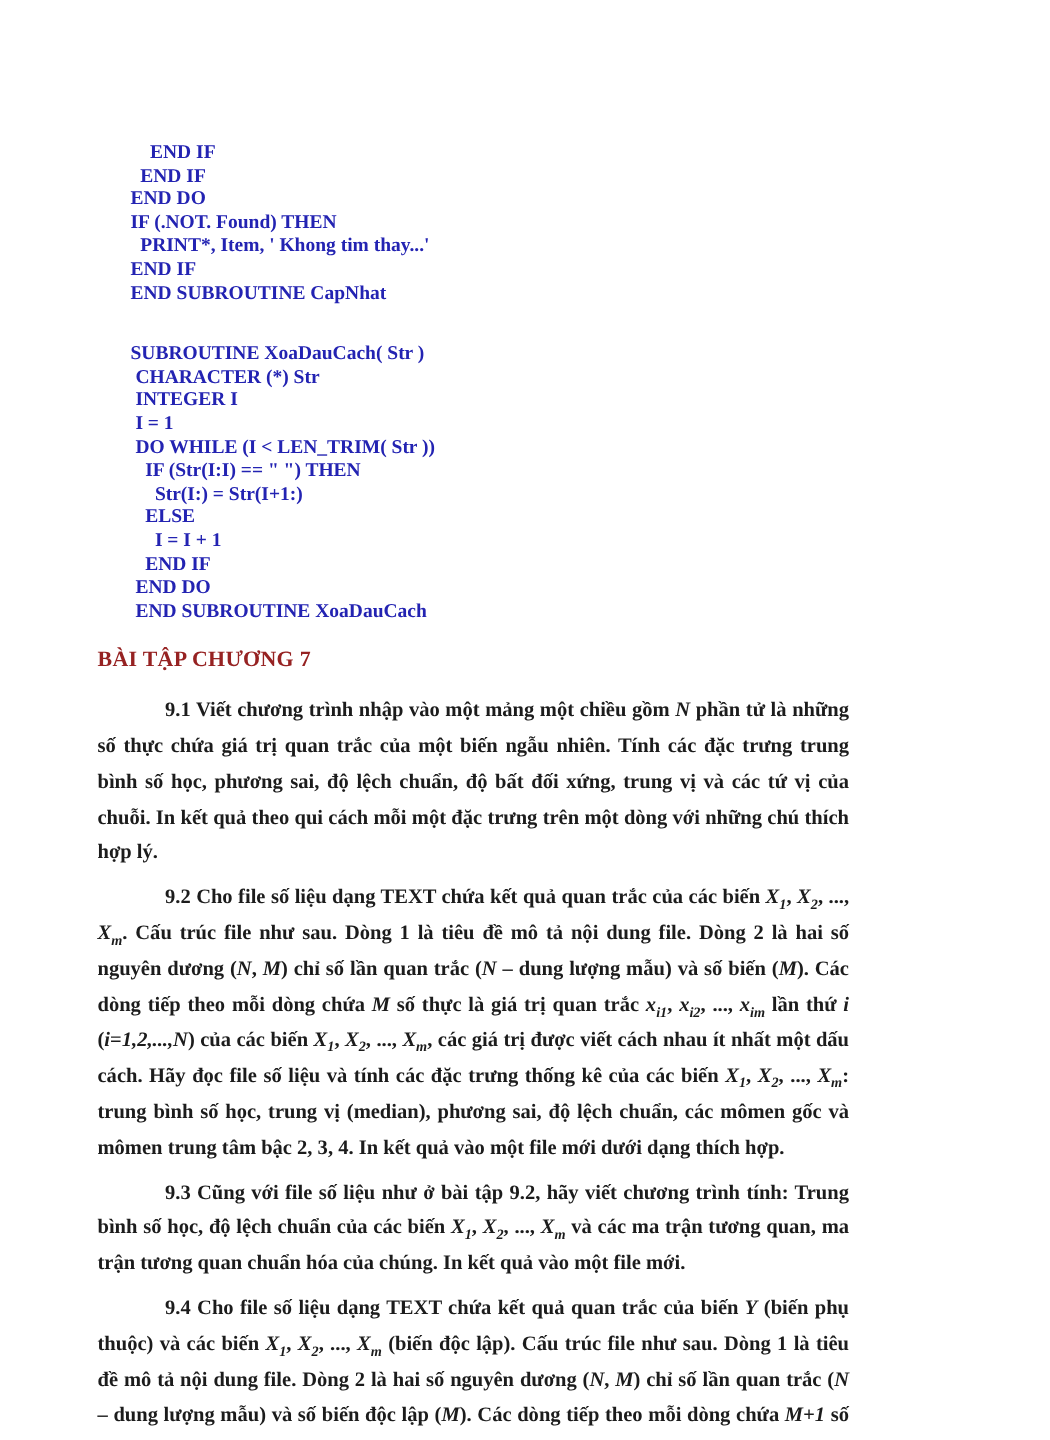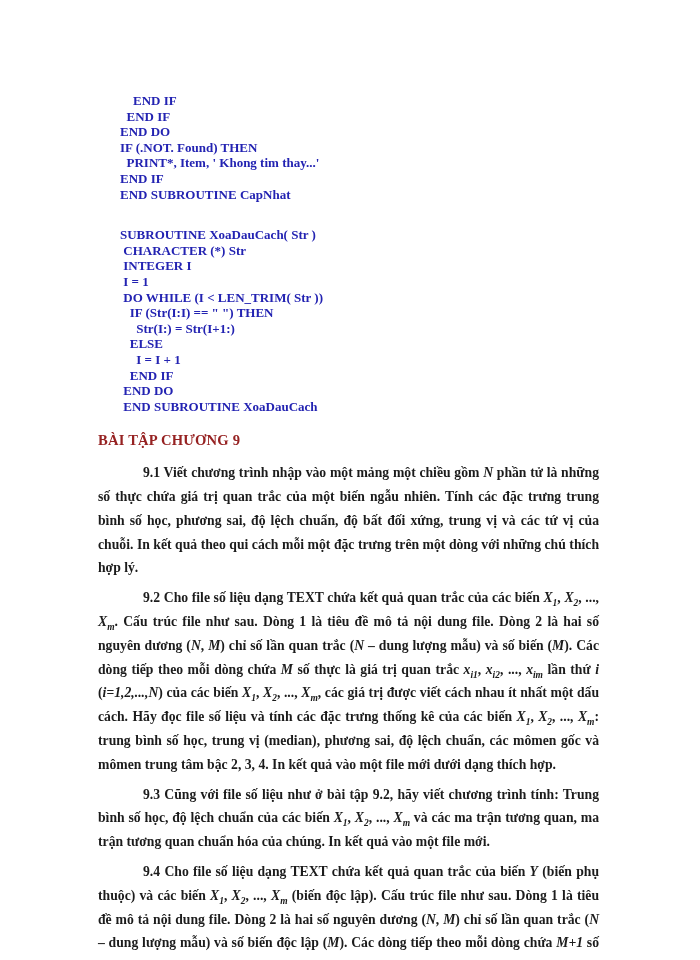--- a/index.html
+++ b/index.html
@@ -6,21 +6,20 @@
   .page {
     position: relative;
     width: 624px;
     height: 960px;
     background: #ffffff;
     box-sizing: border-box;
     padding: 93px 58px 0 65px;
     font-family: "Liberation Serif", serif;
     color: #1c1c1c;
     overflow: hidden;
-    margin-left: 33px;
   }
   .code {
     font-family: "Liberation Serif", serif;
     font-weight: bold;
     color: #2323b2;
     font-size: 13px;
     line-height: 15.6px;
     margin: 0 0 0 22px;
     white-space: pre;
   }
@@ -62,21 +61,21 @@
  I = 1
  DO WHILE (I &lt; LEN_TRIM( Str ))
    IF (Str(I:I) == " ") THEN
      Str(I:) = Str(I+1:)
    ELSE
      I = I + 1
    END IF
  END DO
  END SUBROUTINE XoaDauCach</pre>
 
-  <div class="heading">BÀI TẬP CHƯƠNG 9</div>
+  <div class="heading">BÀI TẬP CHƯƠNG 7</div>
 
   <p class="para">9.1 Viết chương trình nhập vào một mảng một chiều gồm <i>N</i> phần tử là những số thực chứa giá trị quan trắc của một biến ngẫu nhiên. Tính các đặc trưng trung bình số học, phương sai, độ lệch chuẩn, độ bất đối xứng, trung vị và các tứ vị của chuỗi. In kết quả theo qui cách mỗi một đặc trưng trên một dòng với những chú thích hợp lý.</p>
 
   <p class="para">9.2 Cho file số liệu dạng TEXT chứa kết quả quan trắc của các biến <i>X</i><sub>1</sub>, <i>X</i><sub>2</sub>, ..., <i>X</i><sub>m</sub>. Cấu trúc file như sau. Dòng 1 là tiêu đề mô tả nội dung file. Dòng 2 là hai số nguyên dương (<i>N</i>, <i>M</i>) chỉ số lần quan trắc (<i>N</i> – dung lượng mẫu) và số biến (<i>M</i>). Các dòng tiếp theo mỗi dòng chứa <i>M</i> số thực là giá trị quan trắc <i>x</i><sub>i1</sub>, <i>x</i><sub>i2</sub>, ..., <i>x</i><sub>im</sub> lần thứ <i>i</i> (<i>i</i>=<i>1,2,...,N</i>) của các biến <i>X</i><sub>1</sub>, <i>X</i><sub>2</sub>, ..., <i>X</i><sub>m</sub>, các giá trị được viết cách nhau ít nhất một dấu cách. Hãy đọc file số liệu và tính các đặc trưng thống kê của các biến <i>X</i><sub>1</sub>, <i>X</i><sub>2</sub>, ..., <i>X</i><sub>m</sub>: trung bình số học, trung vị (median), phương sai, độ lệch chuẩn, các mômen gốc và mômen trung tâm bậc 2, 3, 4. In kết quả vào một file mới dưới dạng thích hợp.</p>
 
   <p class="para">9.3 Cũng với file số liệu như ở bài tập 9.2, hãy viết chương trình tính: Trung bình số học, độ lệch chuẩn của các biến <i>X</i><sub>1</sub>, <i>X</i><sub>2</sub>, ..., <i>X</i><sub>m</sub> và các ma trận tương quan, ma trận tương quan chuẩn hóa của chúng. In kết quả vào một file mới.</p>
 
   <p class="para">9.4 Cho file số liệu dạng TEXT chứa kết quả quan trắc của biến <i>Y</i> (biến phụ thuộc) và các biến <i>X</i><sub>1</sub>, <i>X</i><sub>2</sub>, ..., <i>X</i><sub>m</sub> (biến độc lập). Cấu trúc file như sau. Dòng 1 là tiêu đề mô tả nội dung file. Dòng 2 là hai số nguyên dương (<i>N</i>, <i>M</i>) chỉ số lần quan trắc (<i>N</i> – dung lượng mẫu) và số biến độc lập (<i>M</i>). Các dòng tiếp theo mỗi dòng chứa <i>M+1</i> số thực là giá trị quan trắc <i>y</i><sub>i</sub>, <i>x</i><sub>i1</sub>, <i>x</i><sub>i2</sub>, ..., <i>x</i><sub>im</sub> lần thứ <i>i</i> (<i>i</i>=<i>1,2,...,N</i>) của các biến <i>Y</i>, <i>X</i><sub>1</sub>, <i>X</i><sub>2</sub>, ..., <i>X</i><sub>m</sub>, các giá trị được viết cách nhau ít nhất một dấu cách. Hãy viết chương trình đọc file số liệu và tính: Trung bình số học và độ lệch chuẩn của các biến <i>Y</i>, <i>X</i><sub>1</sub>, <i>X</i><sub>2</sub>, ..., <i>X</i><sub>m</sub>, các hệ số <i>a</i><sub>0</sub>, <i>a</i><sub>1</sub>, ..., <i>a</i><sub>m</sub> của phương trình hồi qui <i>y</i> = <i>a</i> + <i>a</i><i>x</i> + ... + <i>a</i><i>x</i>. In kết quả vào file mới.</p>
 
 </div>

